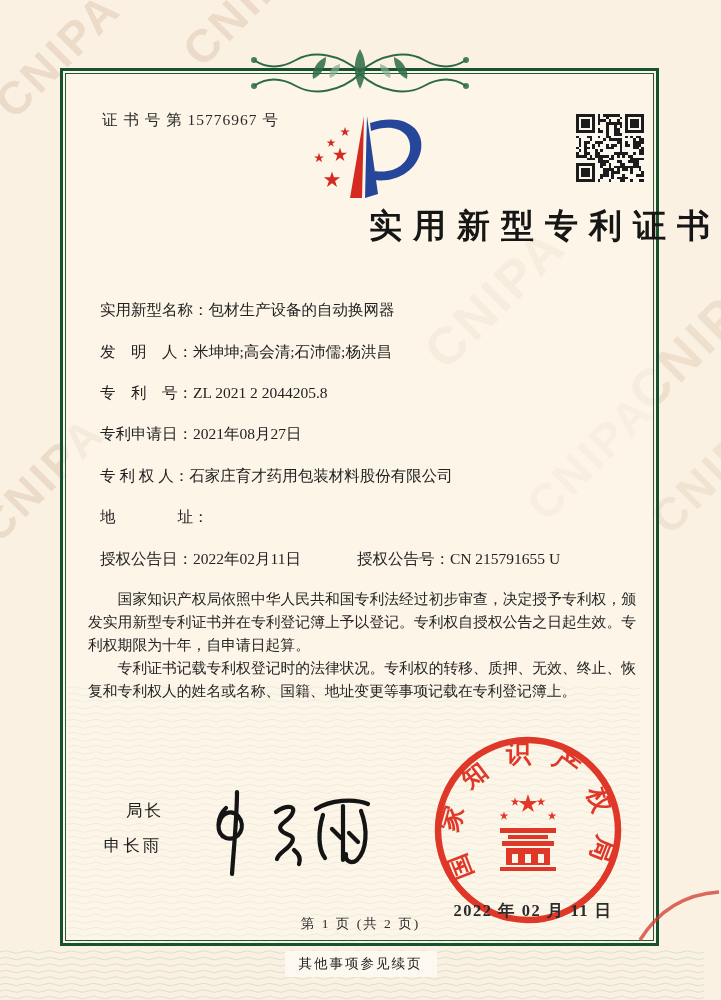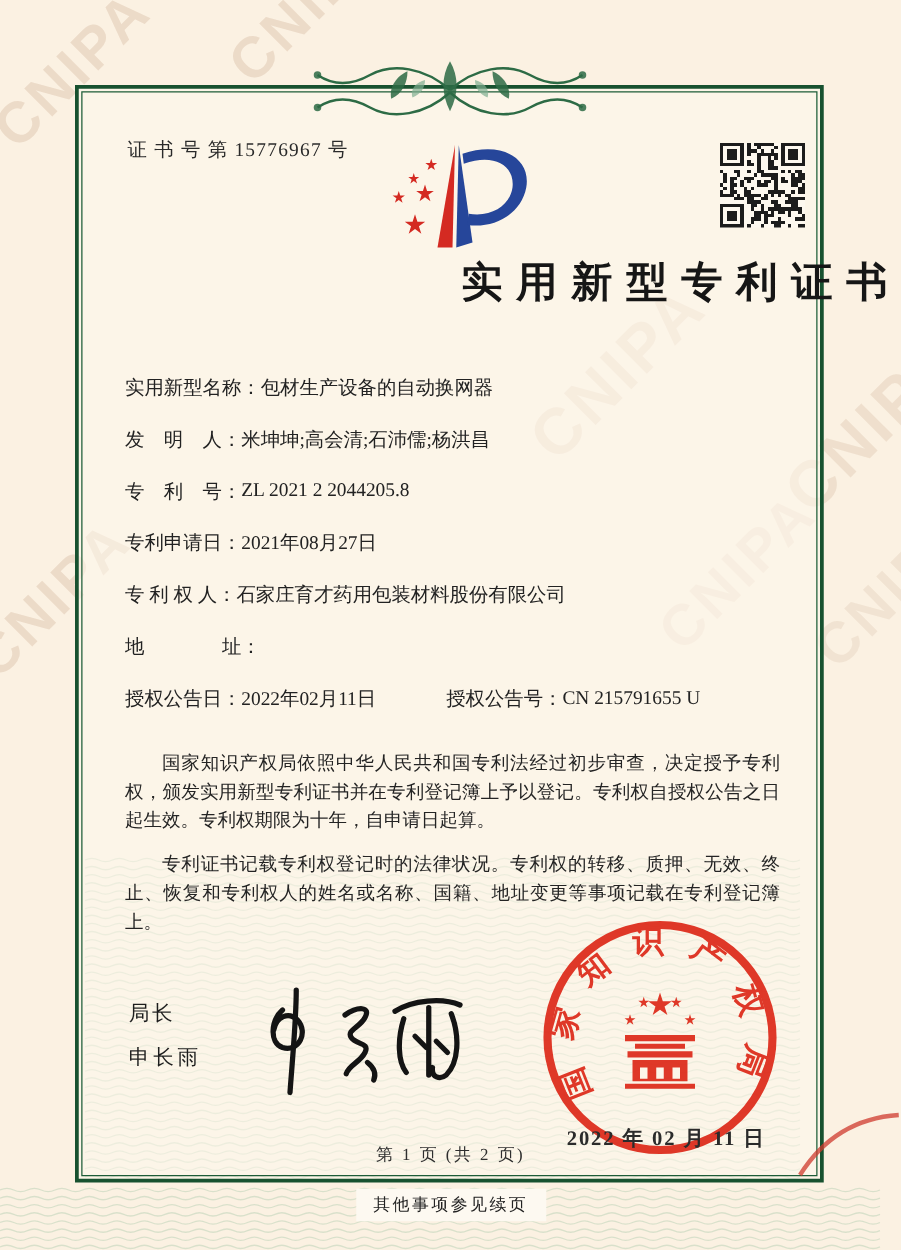--- a/index.html
+++ b/index.html
@@ -43,23 +43,23 @@
   }
   .fields{position:absolute; left:100px; top:290px; width:540px;}
   .frow{height:41.4px; display:flex; align-items:center; font-size:15.5px; color:#222;}
   .frow .lab{white-space:pre; color:#222;}
   .frow .val{white-space:pre;}
   .grant2{margin-left:56px;}
   .paras{
     position:absolute; left:88px; top:588px; width:548px;
     font-size:14.8px; line-height:23px; text-align:justify; color:#242424;
   }
-  .paras p{margin:12px; text-indent:2em;}
+  .paras p{margin:0; text-indent:2em;}
   .sigblock{position:absolute; left:103px; top:800px; font-size:16.5px; color:#1d1d1d; z-index:4;}
-  .sigblock .t{margin-bottom:13px; letter-spacing:2px;}
+  .sigblock .t{margin-bottom:13px; letter-spacing:2px;margin-left:23px;}
   .sigblock .n{letter-spacing:3px;text-align:center;}
   .signature{position:absolute; left:196px; top:784px; z-index:4;}
   .seal{position:absolute; left:430px; top:732px; z-index:4;}
   .sealdate{
     position:absolute; left:448px; top:900px; width:170px; text-align:center;
     font-size:16.5px; letter-spacing:1.5px; color:#2b2b2b; z-index:5; font-weight:600;
   }
   .pageinfo{
     position:absolute; left:0; top:915px; width:721px; text-align:center;
     font-size:13.5px; letter-spacing:2px; color:#2e2e2e; z-index:3;

